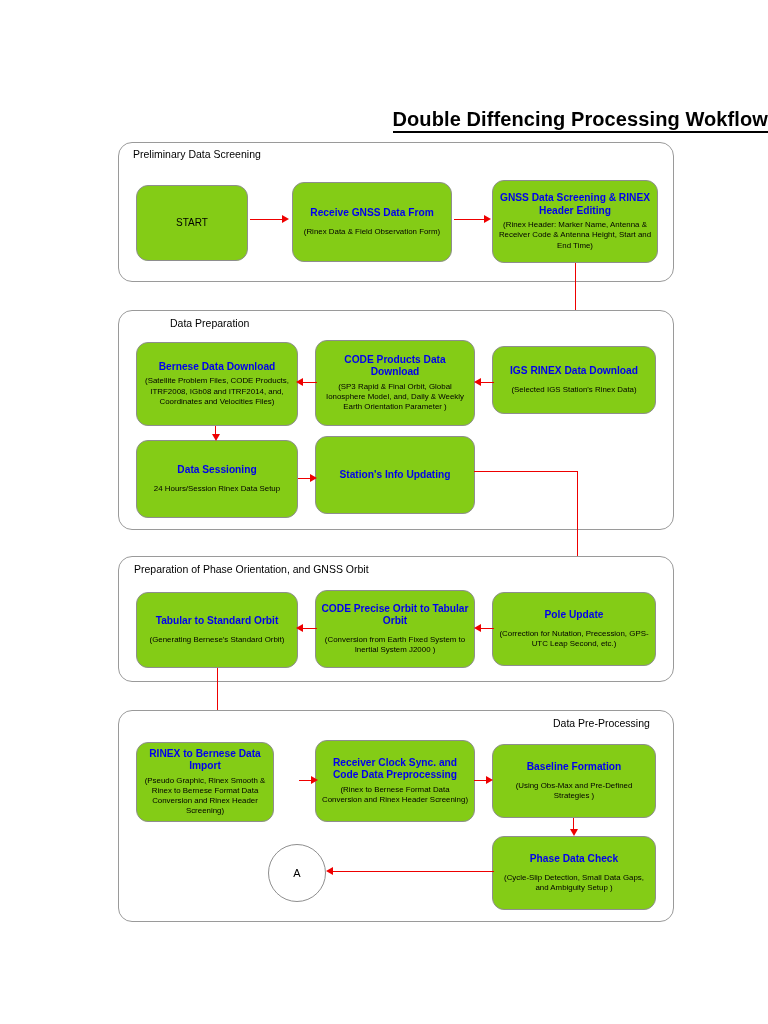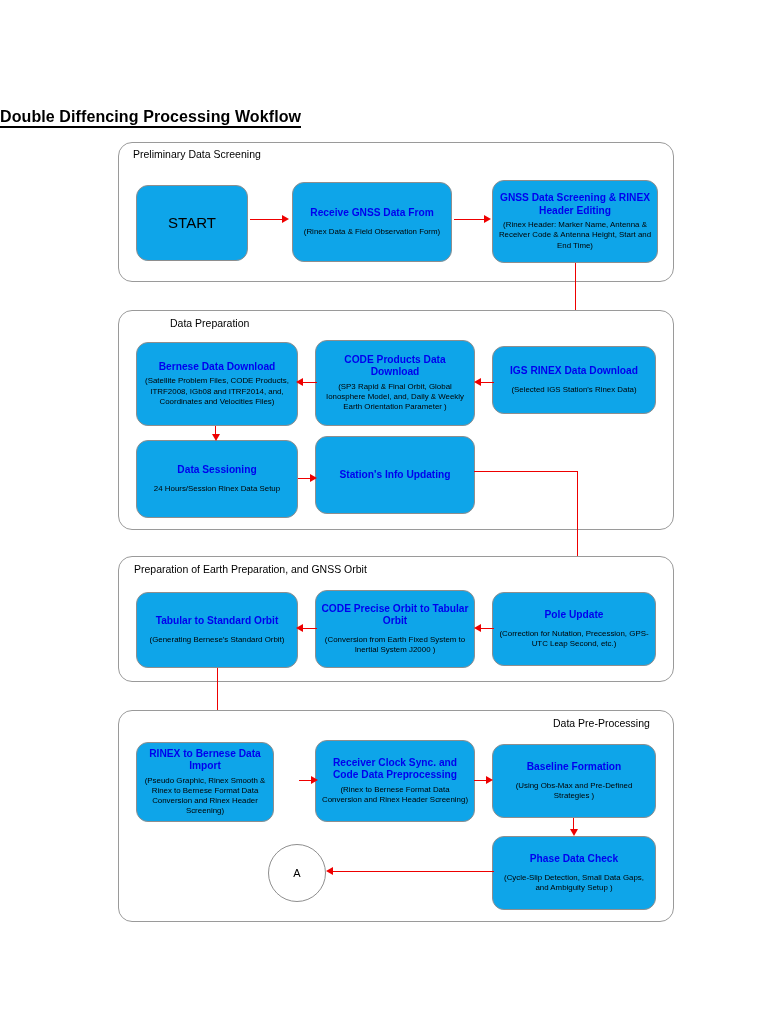--- a/index.html
+++ b/index.html
@@ -14,22 +14,22 @@
     font-family: "Liberation Sans", sans-serif;
     color: #000;
     overflow: hidden;
   }
 
   
   .title {
     position: absolute;
     left: 0; top: 108px;
     width: 768px;
-    text-align: left;
-    font-size: 16px;
+    text-align: right;
+    font-size: 20px;
     font-weight: bold;
     color: #000;
     letter-spacing: 0.1px;
   }
   .title span {
     border-bottom: 2px solid #000;
     padding-bottom: 1px;
   }
 
   
@@ -44,21 +44,21 @@
     font-size: 10.5px;
     color: #000;
     white-space: nowrap;
   }
 
   
   .node {
     position: absolute;
     border: 1px solid #8e8e8e;
     border-radius: 12px;
-    background: #0ea5e9;
+    background: #84cc16;
     display: flex;
     flex-direction: column;
     align-items: center;
     justify-content: center;
     text-align: center;
     padding: 4px 5px;
   }
   .node .hd {
     color: #0000EE;
     font-weight: bold;
@@ -68,21 +68,21 @@
   }
   .node .sub {
     color: #000;
     font-size: 7.9px;
     line-height: 10.2px;
     margin-top: 7px;
   }
   .node.plain .hd {
     color: #000;
     font-weight: normal;
-    font-size: 15px;
+    font-size: 10px;
   }
   .node.tight .sub { margin-top: 3px; }
   .node .sub.nogap { margin-top: 3px; }
 
   
   .circle-node {
     position: absolute;
     border: 1px solid #8e8e8e;
     border-radius: 50%;
     background: #fff;
@@ -208,21 +208,21 @@
   <div class="hd-r" style="left:12px; top:0.8px;"></div>
 </div>
 
 <div class="arrow" style="left:474px; top:471px; width:110px; height:125px;">
   <div class="ln-h" style="left:0; top:0; width:104px;"></div>
   <div class="ln-v" style="left:103px; top:0; height:118px;"></div>
   <div class="hd-d" style="left:99.4px; top:116px;"></div>
 </div>
 
 <div class="section" style="left:118px; top:556px; width:556px; height:126px;"></div>
-<div class="section-label" style="left:134px; top:563px;">Preparation of Earth Preparation, and GNSS Orbit</div>
+<div class="section-label" style="left:134px; top:563px;">Preparation of Phase Orientation, and GNSS Orbit</div>
 
 <div class="node" style="left:136px; top:592px; width:162px; height:76px;">
   <div class="hd">Tabular to Standard Orbit</div>
   <div class="sub">(Generating Bernese's Standard Orbit)</div>
 </div>
 
 <div class="node" style="left:315px; top:590px; width:160px; height:78px;">
   <div class="hd">CODE Precise Orbit to Tabular Orbit</div>
   <div class="sub">(Conversion from Earth Fixed System to Inertial System J2000  )</div>
 </div>

